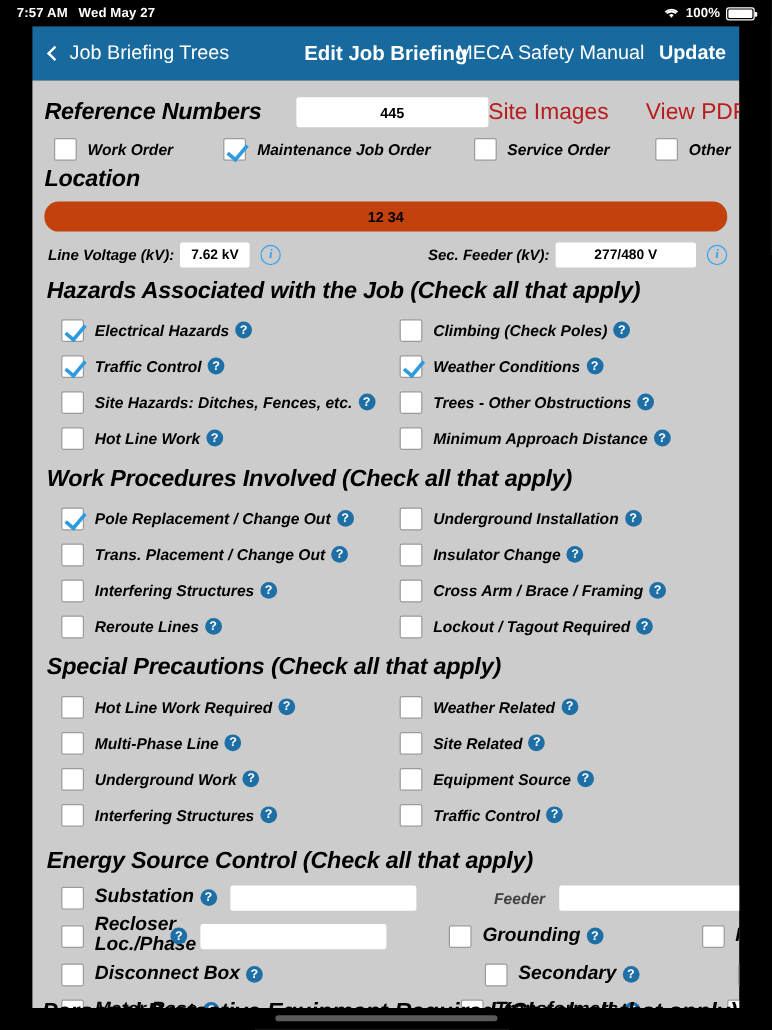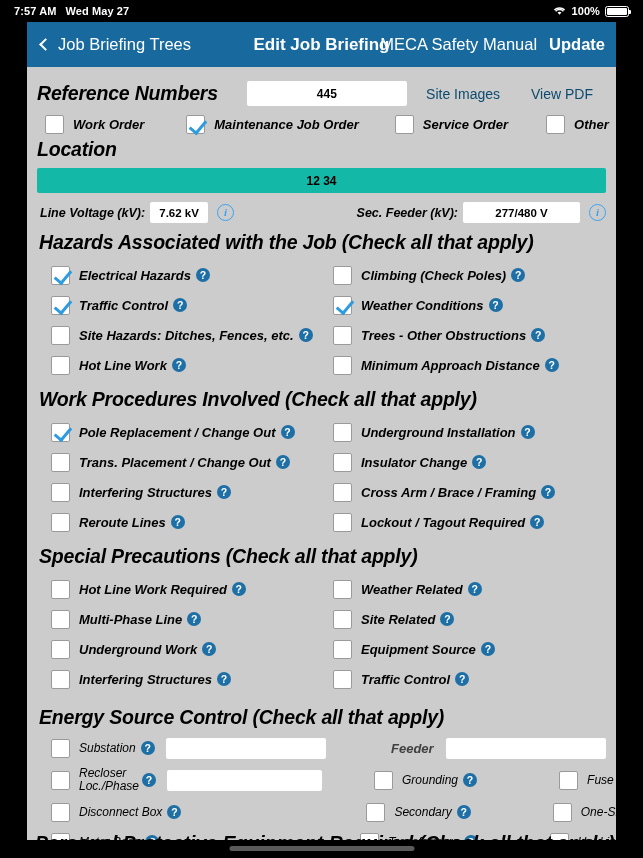--- a/index.html
+++ b/index.html
@@ -103,21 +103,21 @@
   .ref-row { display: flex; align-items: center; margin-top: 14px; }
   .ref-input {
     width: 160px; height: 25px; background: #fff;
     border: none; border-radius: 2px;
     margin-left: 29px;
     font: inherit; font-style: normal; font-size: 12px; font-weight: bold;
     text-align: center; color: #000;
   }
   .ref-links { margin-left: auto; display: flex; gap: 31px; padding-right: 13px; }
   .link {
-    color: #0c4a6e; font-size: 14px; font-style: normal;
+    color: #b91c1c; font-size: 19px; font-style: normal;
     cursor: pointer; white-space: nowrap;
   }
 
   
   .cb {
     width: 19px; height: 19px; min-width: 19px;
     background: #ffffff;
     border: 1px solid #9a9a9a;
     border-radius: 2px;
     position: relative; cursor: pointer;
@@ -137,22 +137,22 @@
   }
 
   
   .order-row { display: flex; align-items: center; margin-top: 9px; padding-left: 8px; }
   .order-item { display: flex; align-items: center; gap: 9px; }
 
   
   .loc-title { margin-top: 4px; }
   .loc-input {
     display: block; width: 100%; height: 25px;
-    margin-top: 7px; background: #14b8a6;
-    border: none; border-radius: 2px;
+    margin-top: 7px; background: #c2410c;
+    border: none; border-radius: 12px;
     font: inherit; font-style: normal; font-size: 12px; font-weight: bold;
     text-align: center; color: #000;
   }
 
   
   .volt-row { display: flex; align-items: center; margin-top: 9px; padding-left: 3px; }
   .volt-label { font-size: 12.5px; font-weight: bold; font-style: italic; white-space: nowrap; }
   .volt-input {
     height: 21px; background: #fff; border: none; border-radius: 2px;
     font: inherit; font-style: normal; font-size: 11.5px; font-weight: bold;
@@ -189,21 +189,21 @@
   .grid2 .c1 { width: 296px; display: flex; align-items: center; padding-left: 14px; }
   .grid2 .c2 { display: flex; align-items: center; }
   .grid2 .cb { margin-right: 9px; }
 
   .sec-head { margin-top: 8px; padding-left: 2px; }
 
   
   .esc { margin-top: 4px; }
   .esc-row { display: flex; align-items: center; height: 30px; padding-left: 14px; }
   .esc-cb { margin-right: 9px; }
-  .esc-name { font-size: 12px; font-weight: normal; font-style: italic; white-space: nowrap; }
+  .esc-name { font-size: 16px; font-weight: bold; font-style: italic; white-space: nowrap; }
   .esc-name.two { line-height: 1.05; white-space: normal; width: 58px; }
   .esc-text {
     height: 21px; background: #fff; border: none; border-radius: 2px;
     font: inherit; font-style: normal; font-size: 12px; color: #000;
   }
   .feeder-label {
     font-size: 13px; font-weight: bold; font-style: italic; color: #404040;
   }
 
   .final-head {

